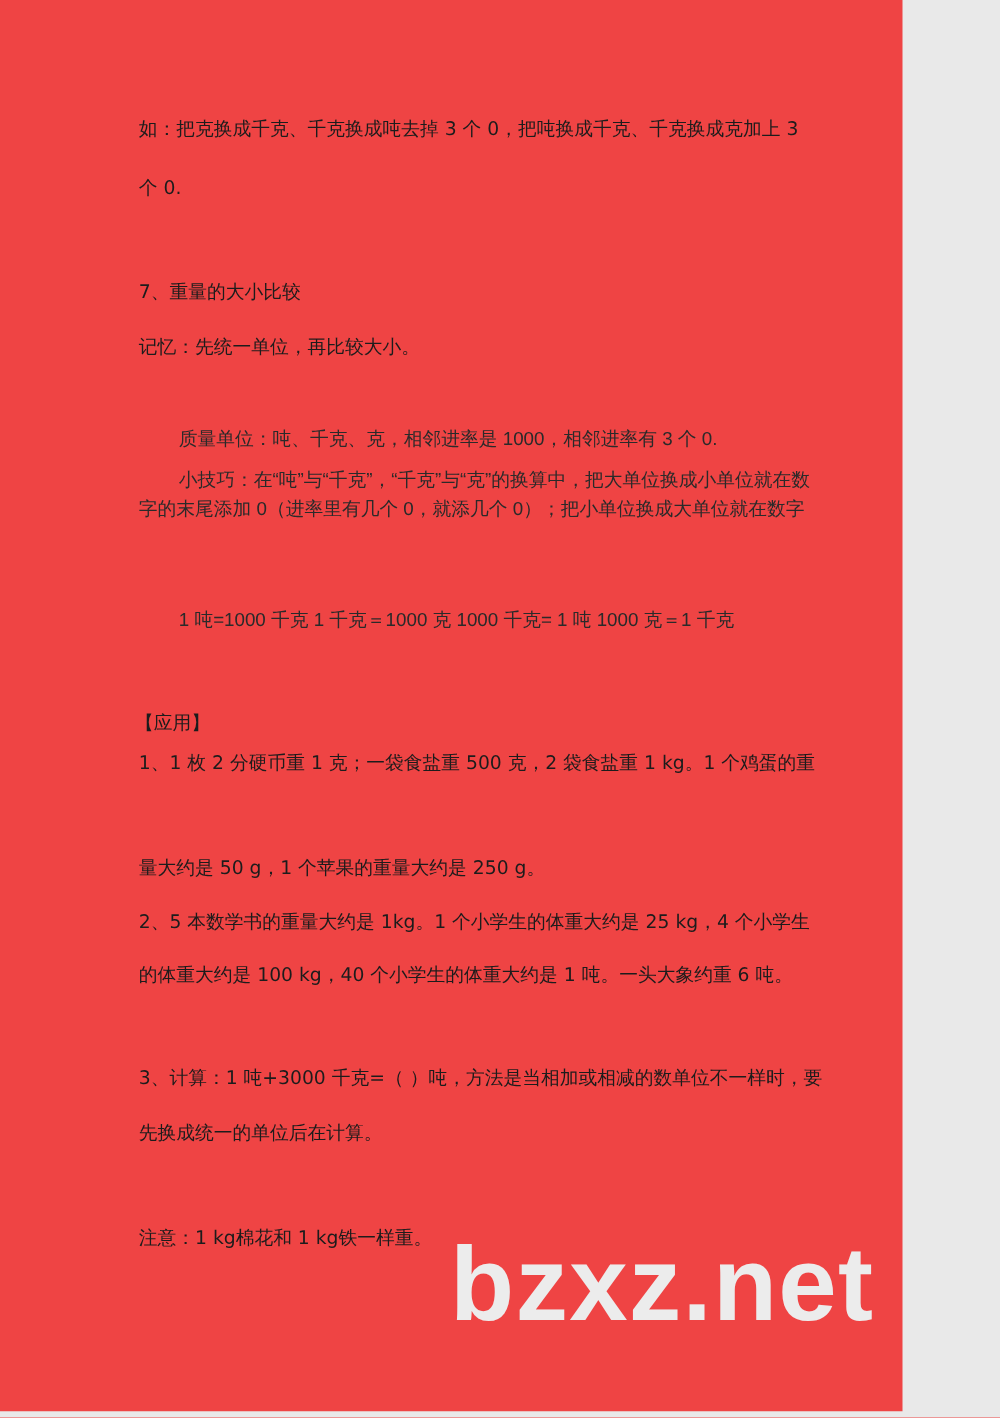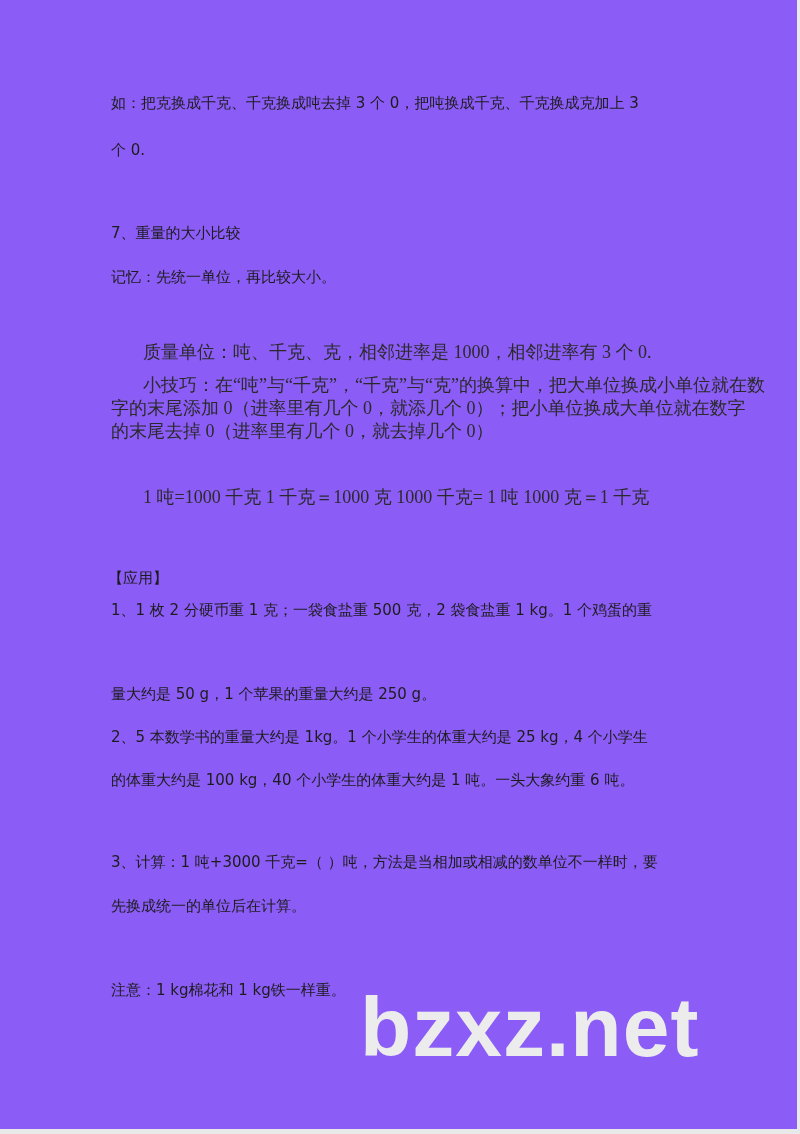--- a/index.html
+++ b/index.html
@@ -5,31 +5,31 @@
   html, body { margin: 0; padding: 0; }
   body {
     width: 800px; height: 1134px;
     background: #e9e9e9;
     position: relative; overflow: hidden;
     font-family: "DejaVu Sans", "Liberation Sans", sans-serif;
     color: #1a1a1a;
   }
   .page {
     position: absolute; left: 0; top: 0;
-    width: 797px; height: 1129px;
-    background: #8b5cf6;
+    width: 722px; height: 1129px;
+    background: #ef4444;
   }
   .line {
     position: absolute; left: 111px;
     font-size: 15px; line-height: 20px;
     white-space: nowrap; color: #1c1c1c;
   }
   .serif {
-    font-family: Liberation Serif, serif;
-    font-size: 18px; color: #2a2a2a;
+    font-family: Liberation Sans, sans-serif;
+    font-size: 15px; color: #2a2a2a;
   }
   .watermark {
     position: absolute; left: 360px; top: 985px;
     font-family: "Liberation Sans", sans-serif;
     font-weight: bold; font-size: 84px; letter-spacing: 1px;
     color: #ececec; line-height: 1;
   }
 </style>
 </head>
 <body>
@@ -37,21 +37,20 @@
 <div class="page">
   <div class="line" style="top:93px">如：把克换成千克、千克换成吨去掉 3 个 0，把吨换成千克、千克换成克加上 3</div>
   <div class="line" style="top:140px">个 0.</div>
 
   <div class="line" style="top:223px">7、重量的大小比较</div>
   <div class="line" style="top:267px">记忆：先统一单位，再比较大小。</div>
 
   <div class="line serif" style="top:342px; left:143px">质量单位：吨、千克、克，相邻进率是 1000，相邻进率有 3 个 0.</div>
   <div class="line serif" style="top:375px; left:143px">小技巧：在“吨”与“千克”，“千克”与“克”的换算中，把大单位换成小单位就在数</div>
   <div class="line serif" style="top:398px; left:111px">字的末尾添加 0（进率里有几个 0，就添几个 0）；把小单位换成大单位就在数字</div>
-  <div class="line serif" style="top:421px; left:111px">的末尾去掉 0（进率里有几个 0，就去掉几个 0）</div>
   <div class="line serif" style="top:487px; left:143px">1 吨=1000 千克  1 千克＝1000 克  1000 千克= 1 吨  1000 克＝1 千克</div>
 
   <div class="line" style="top:568px; left:108px">【应用】</div>
   <div class="line" style="top:600px">1、1 枚 2 分硬币重 1 克；一袋食盐重 500 克，2 袋食盐重 1 kg。1 个鸡蛋的重</div>
   <div class="line" style="top:684px">量大约是 50 g，1 个苹果的重量大约是 250 g。</div>
 
   <div class="line" style="top:727px">2、5 本数学书的重量大约是 1kg。1 个小学生的体重大约是 25 kg，4 个小学生</div>
   <div class="line" style="top:770px">的体重大约是 100 kg，40 个小学生的体重大约是 1 吨。一头大象约重 6 吨。</div>
 
   <div class="line" style="top:852px">3、计算：1 吨+3000 千克=（ ）吨，方法是当相加或相减的数单位不一样时，要</div>

